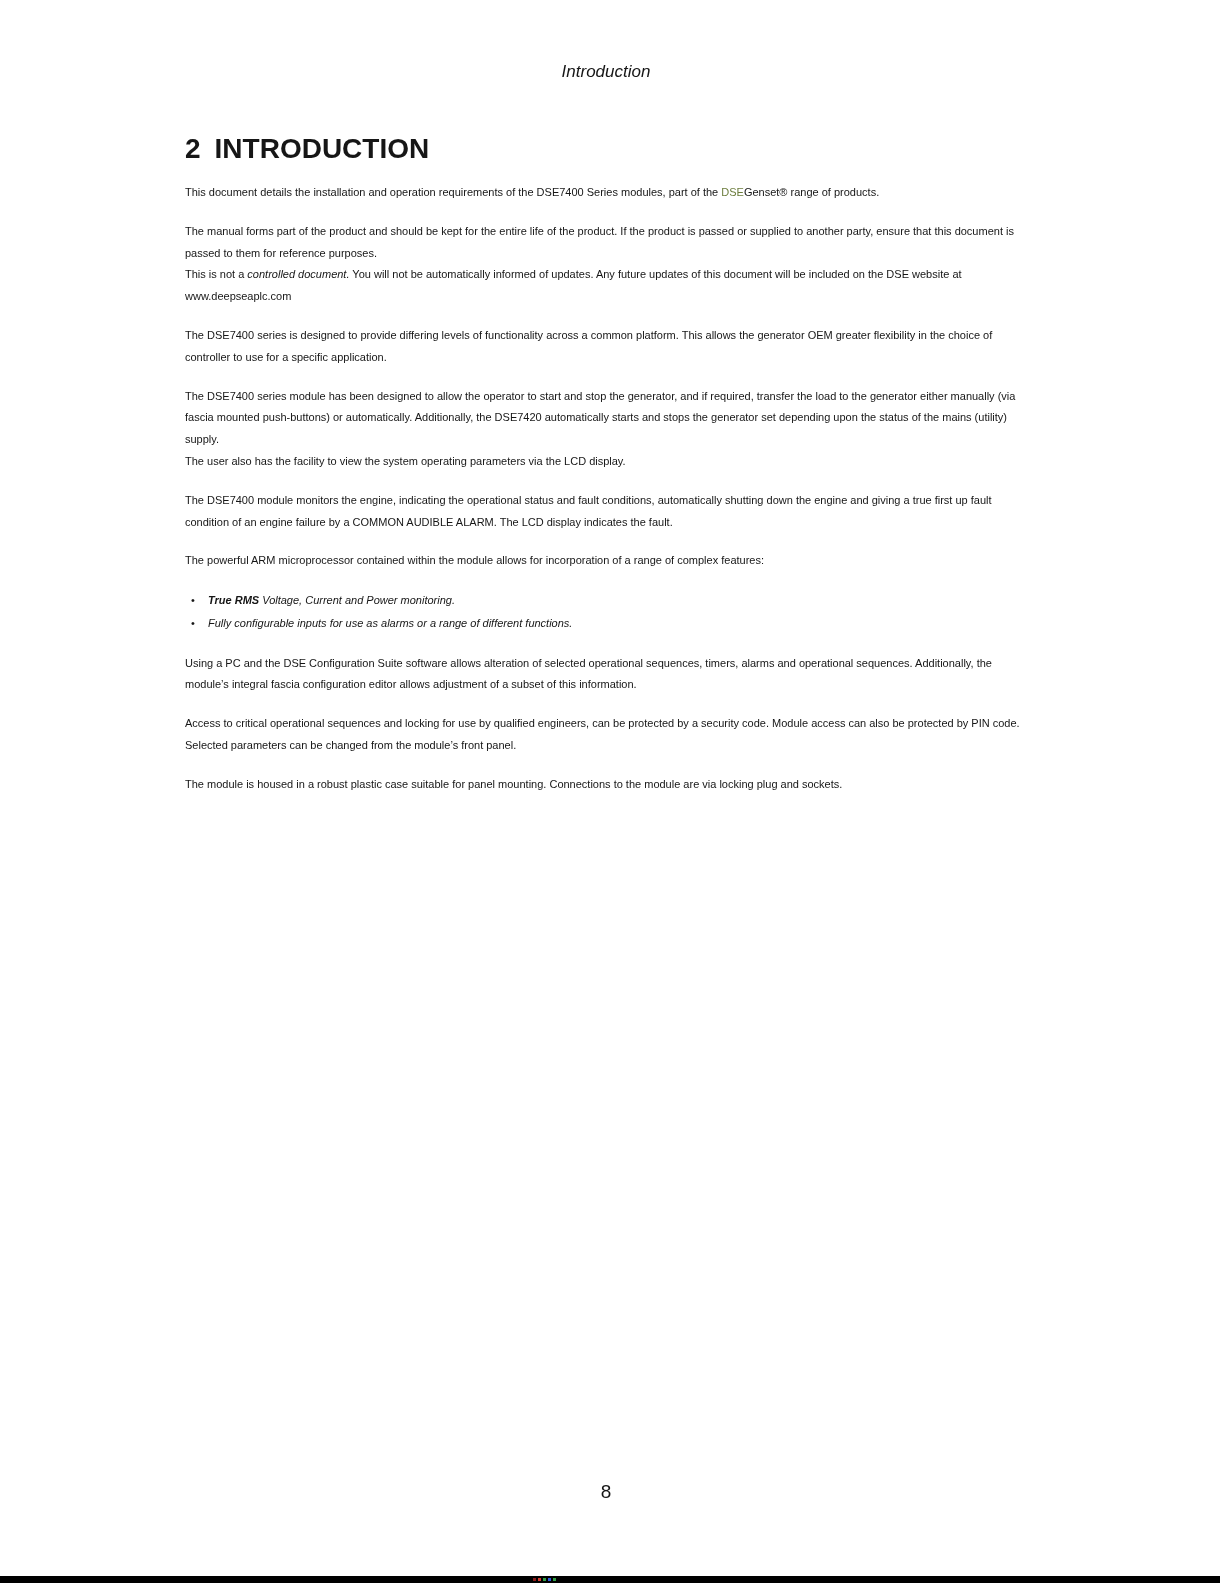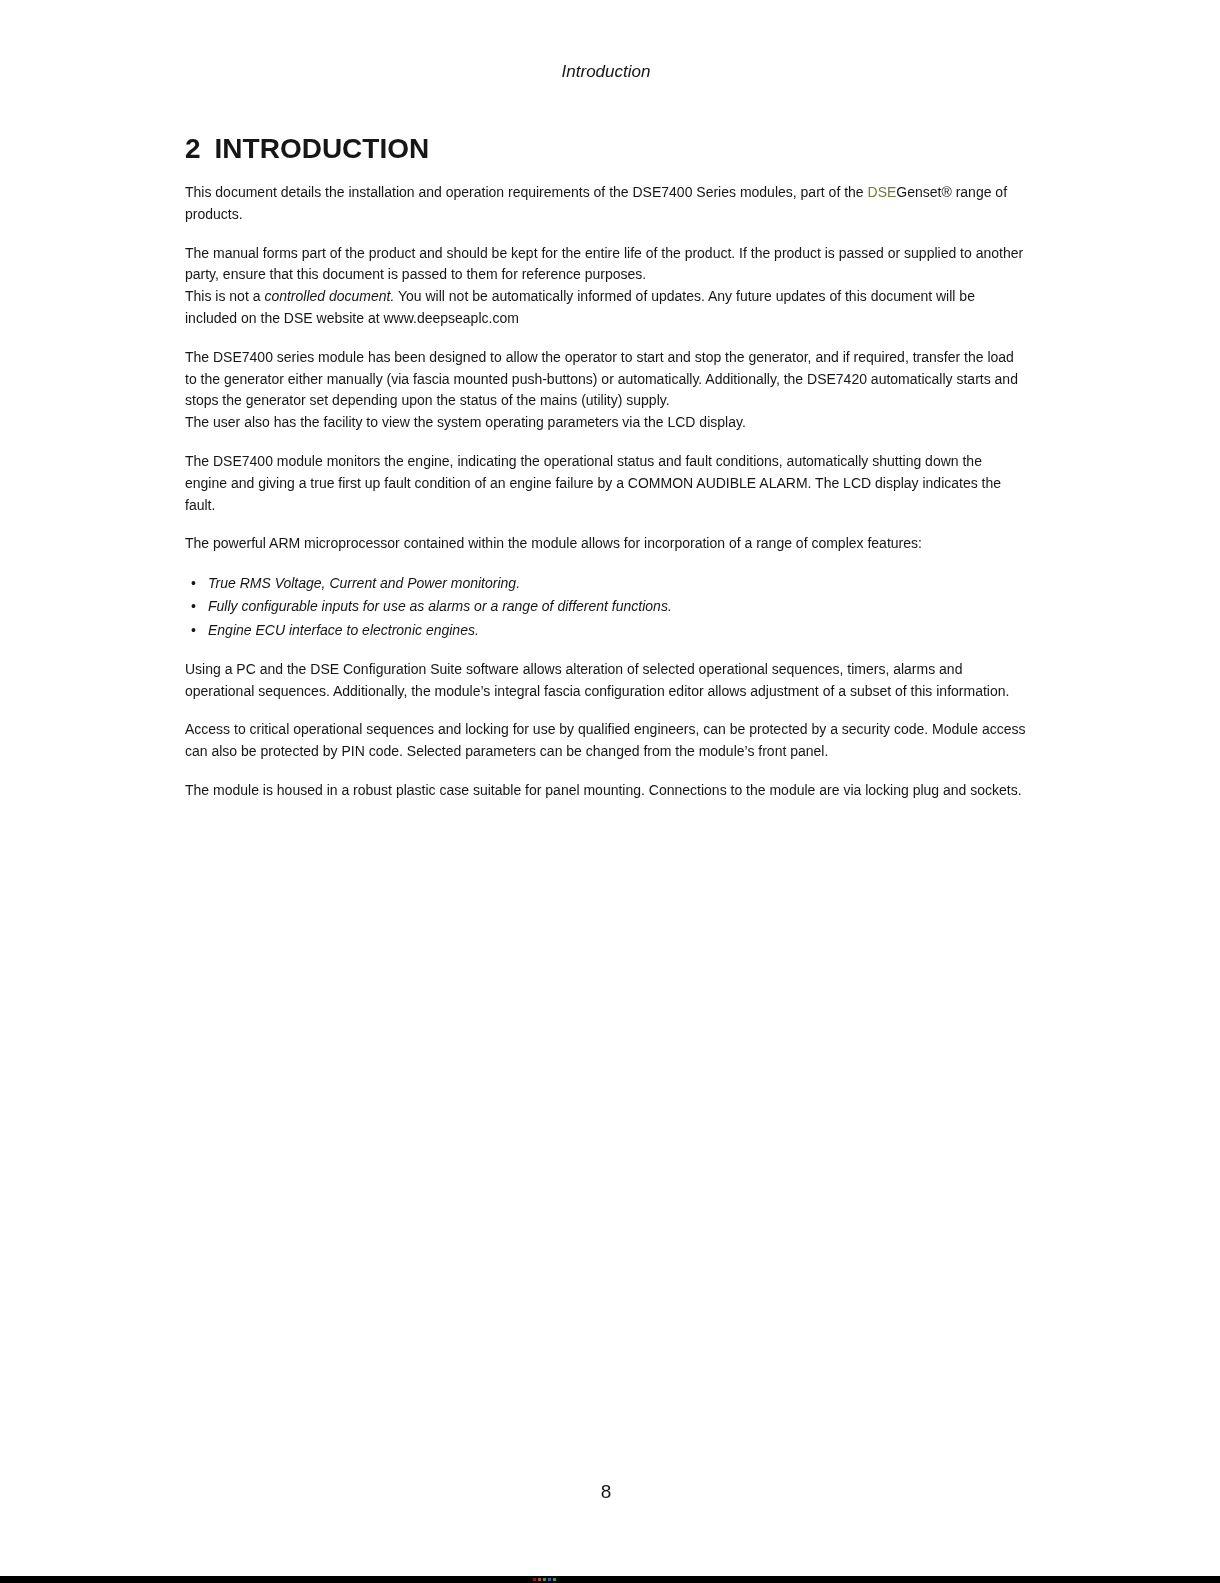--- a/index.html
+++ b/index.html
@@ -19,42 +19,42 @@
     font-size: 17px; line-height: 22px;
   }
   .section-heading {
     position: absolute; top: 134px; left: 185px;
     margin: 0; font-size: 28px; font-weight: 700; line-height: 30px;
     letter-spacing: 0px; display: flex; align-items: baseline;
   }
   .section-heading .num { margin-right: 14px; }
   .content {
     position: absolute; top: 182px; left: 185px; width: 842px;
-    font-size: 14px; line-height: 21.8px;
+    font-size: 11px; line-height: 21.8px;
   }
   .content p {
     margin: 0 0 17px 0;
     white-space: pre-wrap;
   }
   .content ul {
     list-style: none;
     margin: 4px 0 17px 0;
     padding: 0;
   }
   .content li {
     position: relative;
     padding-left: 23px;
     line-height: 23.2px;
   }
   .content li::before {
     content: '•';
     position: absolute; left: 6px; top: 0;
   }
   .it { font-style: italic; margin-top: 31px; }
-  .bd { font-weight: 400; }
+  .bd { font-weight: 700; }
   .accent { color: var(--accent); }
   .page-number {
     position: absolute; top: 1481px; left: 185px; width: 842px;
     text-align: center; font-size: 19px; line-height: 22px;
   }
   .bottom-bar {
     position: absolute; left: 0; bottom: 0;
     width: 1220px; height: 7px;
     background: #000000;
   }
@@ -69,28 +69,28 @@
 
 <h1 class="section-heading">
   <span class="num">2</span>
   <span class="ttl">INTRODUCTION</span>
 </h1>
 
 <div class="content">
     <p><span class="">This document details the installation and operation requirements of the DSE7400 Series modules, part of the </span><span class="accent">DSE</span><span class="">Genset® range of products.</span></p>
     <p><span class="">The manual forms part of the product and should be kept for the entire life of the product. If the product is passed or supplied to another party, ensure that this document is passed to them for reference purposes.
 This is not a </span><span class="it ">controlled document.</span><span class=""> You will not be automatically informed of updates. Any future updates of this document will be included on the DSE website at www.deepseaplc.com</span></p>
+    <p><span class="">The DSE7400 series is designed to provide differing levels of functionality across a common platform. This allows the generator OEM greater flexibility in the choice of controller to use for a specific application.</span></p>
     <p><span class="">The DSE7400 series module has been designed to allow the operator to start and stop the generator, and if required, transfer the load to the generator either manually (via fascia mounted push-buttons) or automatically. Additionally, the DSE7420 automatically starts and stops the generator set depending upon the status of the mains (utility) supply.
 The user also has the facility to view the system operating parameters via the LCD display.</span></p>
     <p><span class="">The DSE7400 module monitors the engine, indicating the operational status and fault conditions, automatically shutting down the engine and giving a true first up fault condition of an engine failure by a COMMON AUDIBLE ALARM. The LCD display indicates the fault.</span></p>
     <p><span class="">The powerful ARM microprocessor contained within the module allows for incorporation of a range of complex features:</span></p>
     <ul>
       <li><span class="it bd ">True RMS</span><span class="it "> Voltage, Current and Power monitoring.</span></li>
       <li><span class="it ">Fully configurable inputs for use as alarms or a range of different functions.</span></li>
-      <li><span class="it ">Engine ECU interface to </span><span class="it bd ">electronic engines</span><span class="it ">.</span></li>
     </ul>
     <p><span class="">Using a PC and the DSE Configuration Suite software allows alteration of selected operational sequences, timers, alarms and operational sequences. Additionally, the module’s integral fascia configuration editor allows adjustment of a subset of this information.</span></p>
     <p><span class="">Access to critical operational sequences and locking for use by qualified engineers, can be protected by a security code. Module access can also be protected by PIN code. Selected parameters can be changed from the module’s front panel.</span></p>
     <p><span class="">The module is housed in a robust plastic case suitable for panel mounting. Connections to the module are via locking plug and sockets.</span></p>
   </div>
 
 <div class="page-number">8</div>
 
 <div class="bottom-bar" style="background: rgb(0, 0, 0);">
     <span class="speck" style="left: 533px; background: rgb(139, 26, 26);"></span>

